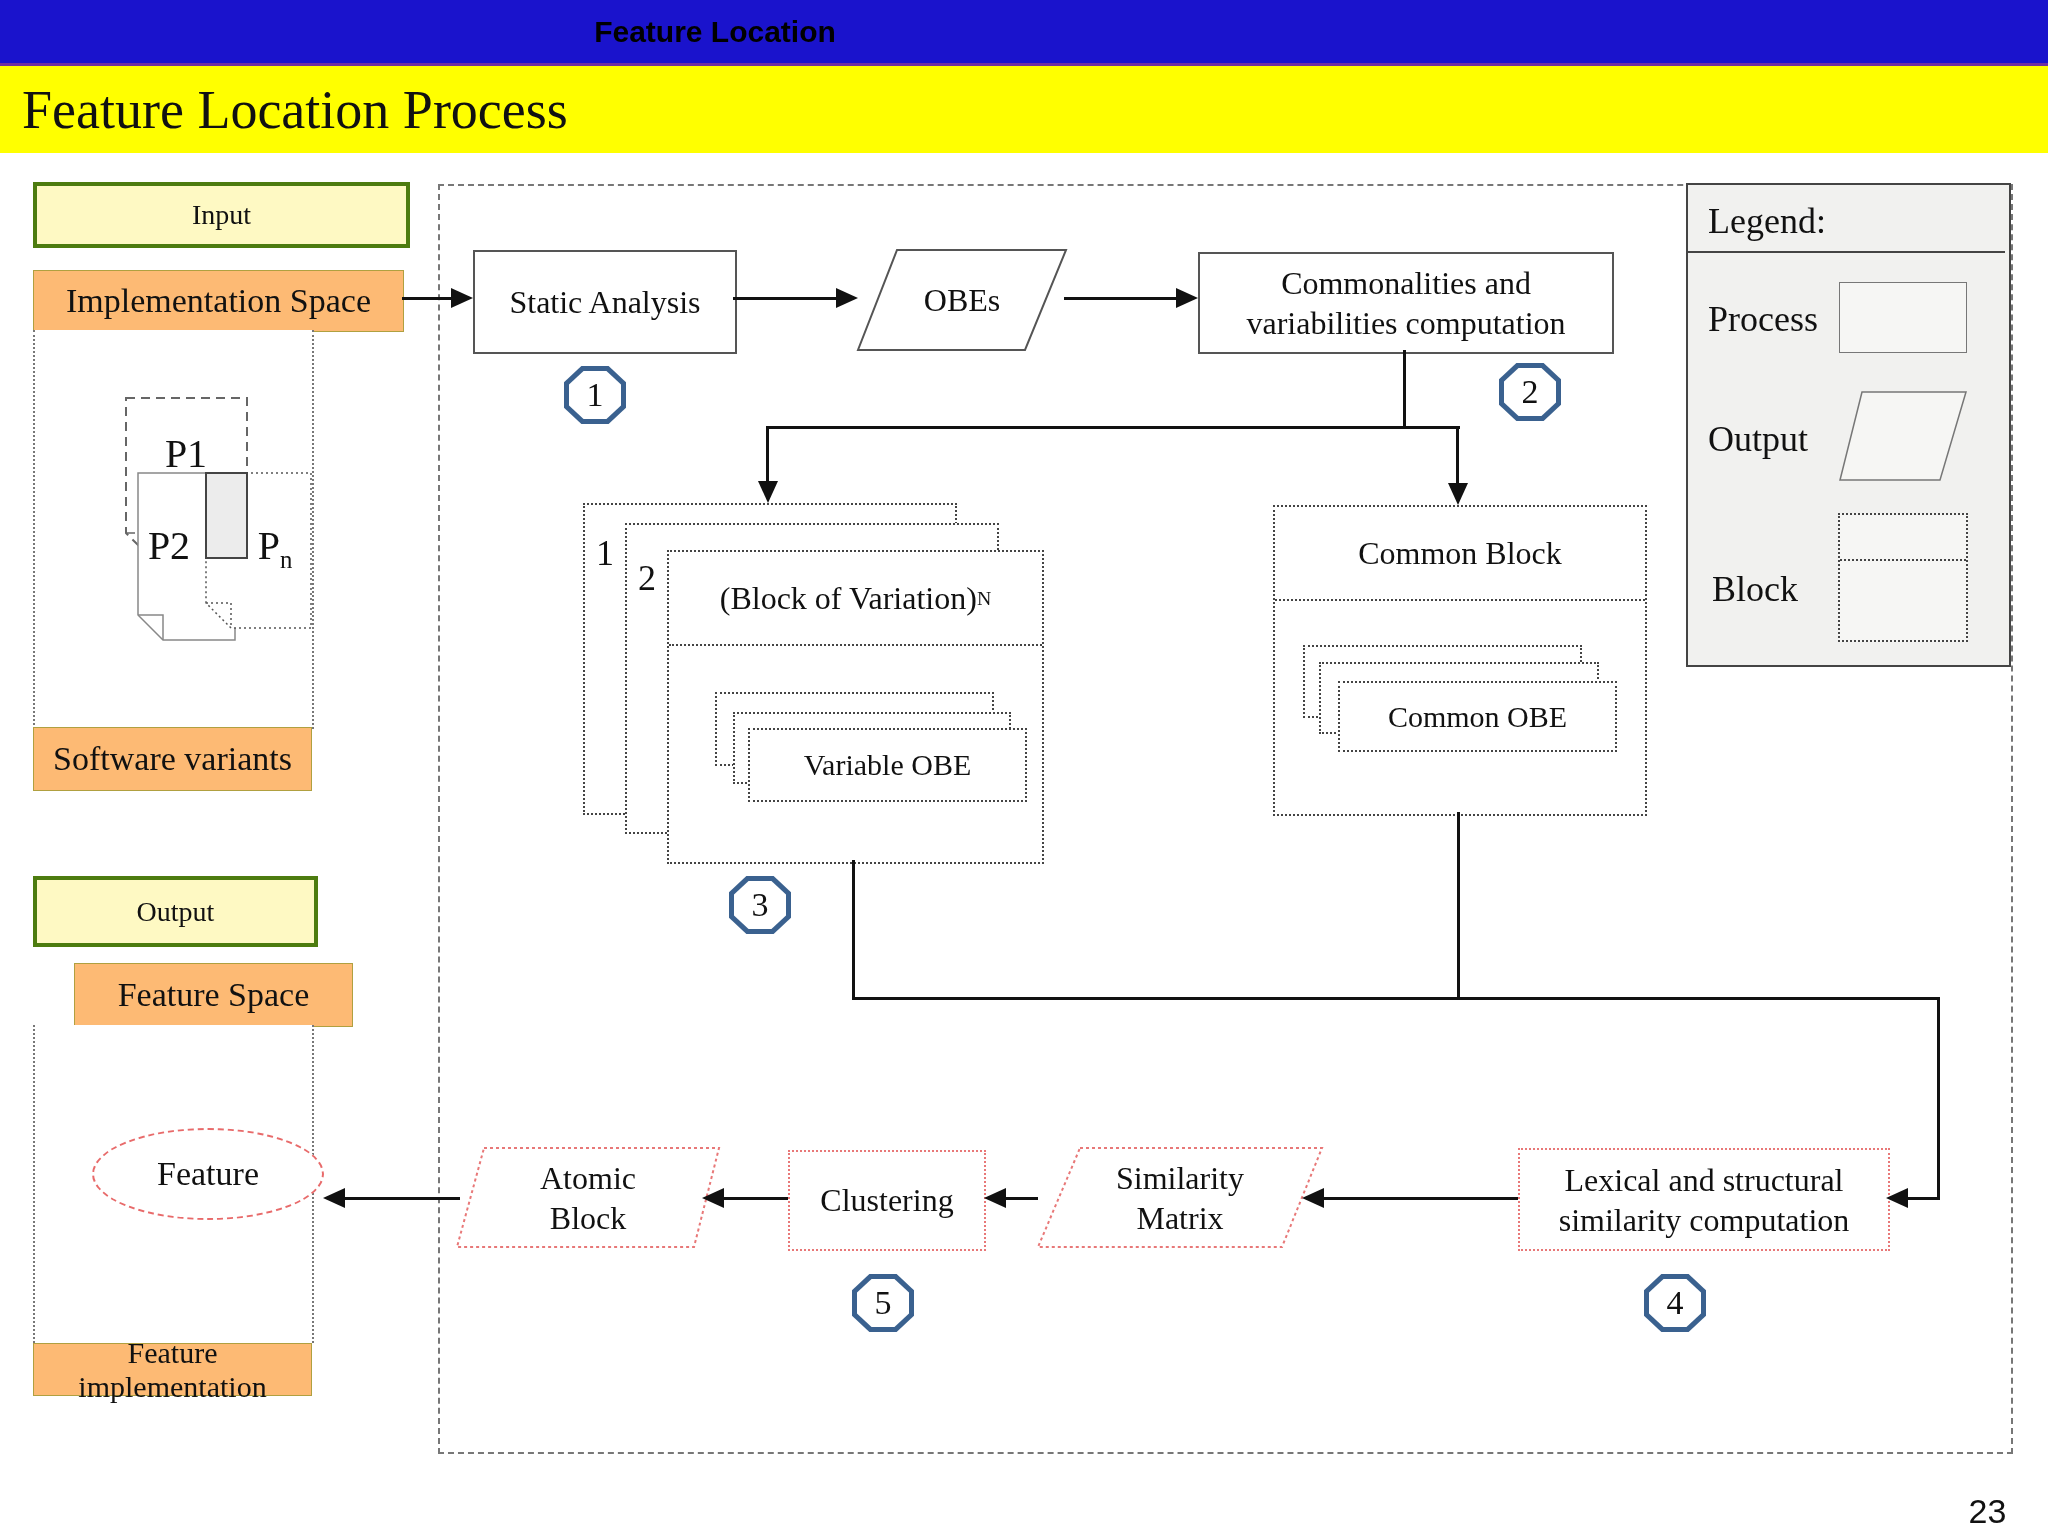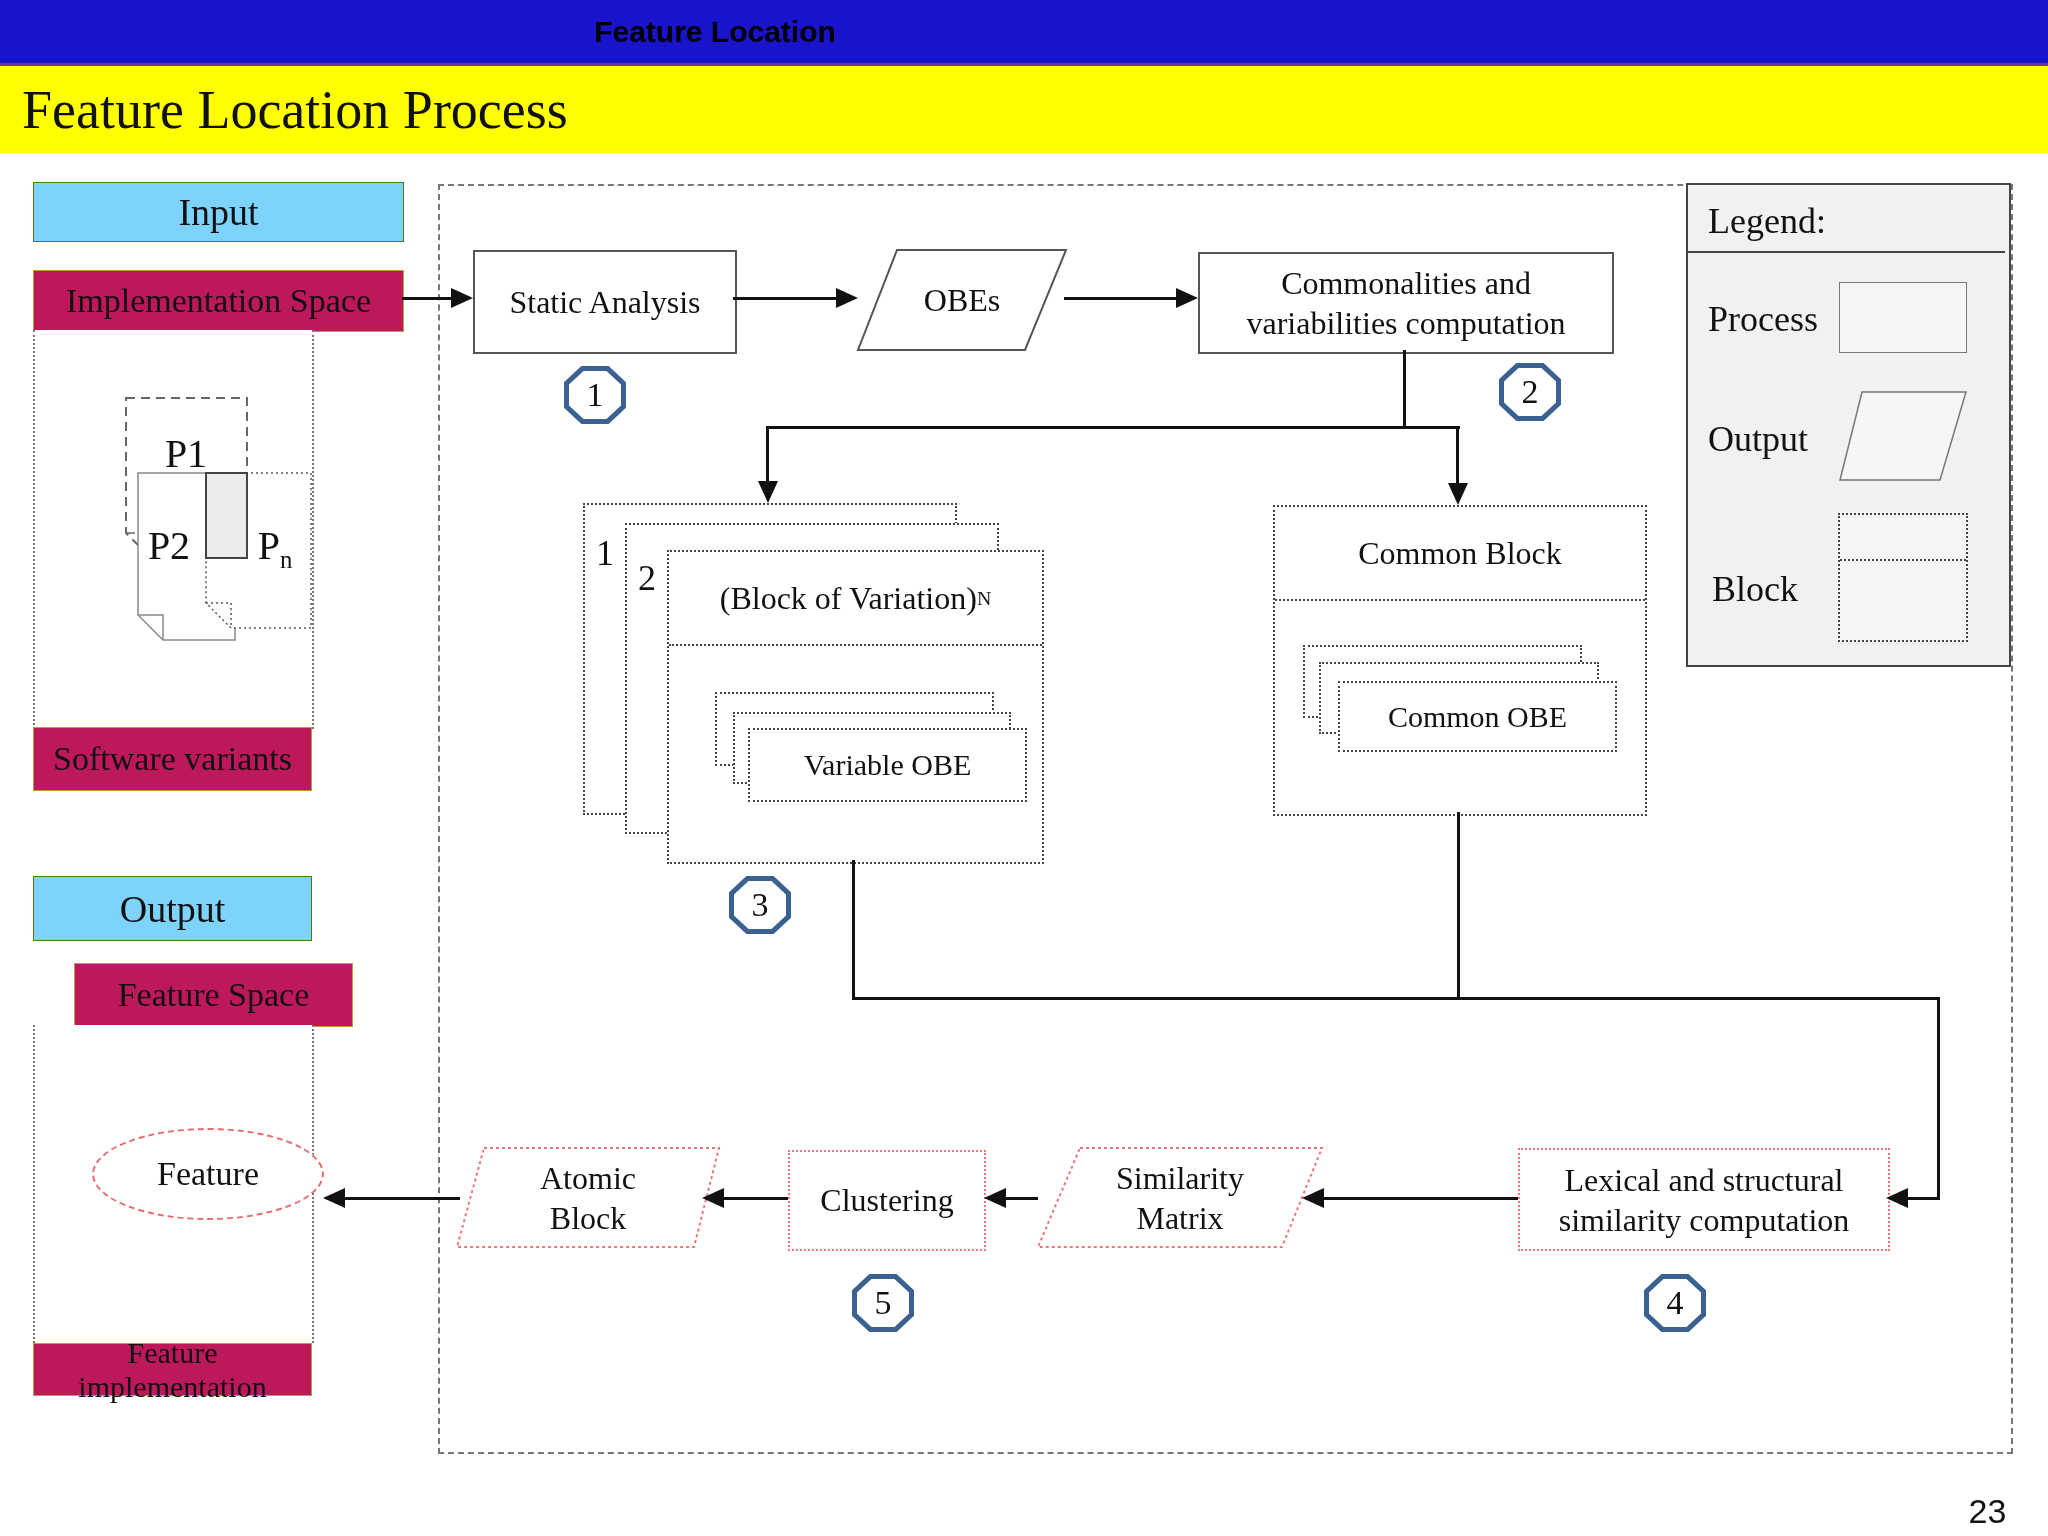--- a/index.html
+++ b/index.html
@@ -9,22 +9,22 @@
   .flexc{display:flex;align-items:center;justify-content:center;text-align:center;}
 
   
   .app-bar{left:0;top:0;width:2048px;height:63px;background:#1a13cc;border-bottom:3px solid #7030a0;}
   .app-title{left:0;top:0;width:1430px;height:63px;color:#000000;
              font-family:"Liberation Sans",sans-serif;font-weight:bold;font-size:30px;}
   .title-band{left:0;top:66px;width:2048px;height:87px;background:#ffff00;}
   .slide-title{left:22px;top:66px;height:87px;display:flex;align-items:center;font-size:54px;}
 
   
-  .green-box{background:#7dd3fc;border:1px solid #4d7c0f;font-size:38px;}
-  .yellow-box{background:#be185d;border:1px solid #b0a040;font-size:34px;}
+  .green-box{background:#fef9c3;border:4px solid #4d7c0f;font-size:28px;}
+  .yellow-box{background:#fdba74;border:1px solid #b0a040;font-size:34px;}
   .panel{background:#fff;}
 
   
   .dashed-frame{border:2px dashed #777;}
   .proc-box{background:#fff;border:2px solid #555;font-size:32px;}
   .dot-box{background:#fff;border:2px dotted #444;}
   .red-box{background:#fff;border:2px dotted #e87878;font-size:32px;}
   .lbl{font-size:32px;line-height:40px;}
   .line{background:#111;}
   .ah-r{width:0;height:0;border-top:10px solid transparent;border-bottom:10px solid transparent;border-left:22px solid #111;}

